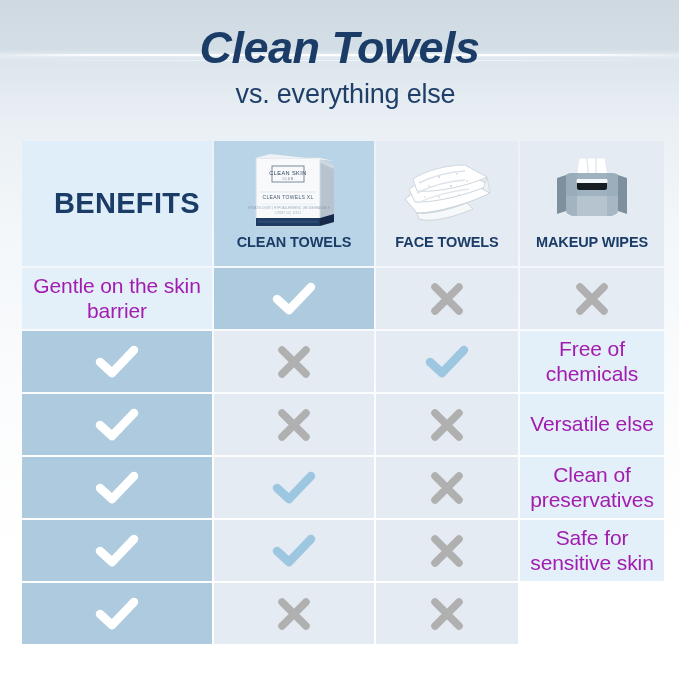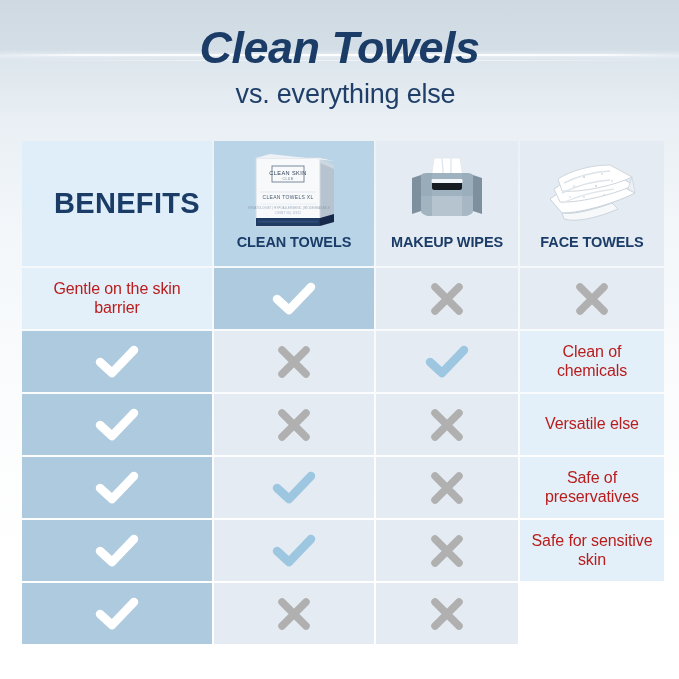--- a/index.html
+++ b/index.html
@@ -149,22 +149,22 @@
   }
 
   
   .b-label {
     background: #e3f0f9;
     height: 61px;
     text-align: center;
     padding: 0 8px;
   }
   .b-label span {
-    font-size: 16px;
-    color: #b91c1c;
+    font-size: 21px;
+    color: #a21caf;
     line-height: 1.18;
     letter-spacing: -0.1px;
   }
 
   
   .m-cell { height: 61px; }
   .m-cell.own  { background: #aecadf; }
   .m-cell.comp { background: #e5ebf2; }
 
   
@@ -224,49 +224,20 @@
             <text x="40" y="56.5" font-family="Liberation Sans, sans-serif" font-size="2.7" fill="#93a3b4" text-anchor="middle" letter-spacing="0.2">DERMATOLOGIST | HYPOALLERGENIC | BIODEGRADABLE</text>
             <text x="40" y="61.5" font-family="Liberation Sans, sans-serif" font-size="2.7" fill="#9aaabb" text-anchor="middle" letter-spacing="0.2">COUNT 50 | 12X12</text>
 
             <rect x="8" y="66" width="64" height="8" fill="#1f3a63"></rect>
             <path d="M72 66 L86 62 L86 70 L72 74 Z" fill="#16294a"></path>
             <rect x="10" y="68.6" width="60" height="2" fill="#33507c" opacity="0.85"></rect>
           </svg>
         </div>
       </div>
       <div class="prod-label">CLEAN TOWELS</div>
-    </div>
-
-    <div class="cell h-prod comp">
-      <div class="prod-art">
-        <div class="wipes-art">
-          <svg width="86" height="80" viewBox="0 0 86 80">
-
-            <path d="M30 6 L56 6 L60 32 L26 32 Z" fill="#ffffff" stroke="#dfe5ea" stroke-width="0.8"></path>
-            <path d="M38 6 L40 32" stroke="#dde4ea" stroke-width="1.2" fill="none"></path>
-            <path d="M47 6 L47 32" stroke="#dde4ea" stroke-width="1.2" fill="none"></path>
-            <path d="M30 6 L26 32" stroke="#e6ebef" stroke-width="1" fill="none"></path>
-
-            <path d="M8 26 L20 22 L20 58 L8 62 Z" fill="#7e909e"></path>
-
-            <path d="M78 26 L66 22 L66 58 L78 62 Z" fill="#7e909e"></path>
-
-            <path d="M17 24 C17 22, 20 21, 24 21 L62 21 C66 21, 69 22, 69 24 L69 58 C69 62, 64 64, 58 64 L28 64 C22 64, 17 62, 17 58 Z" fill="#9fb2bf"></path>
-
-            <path d="M17 44 L69 44 L69 58 C69 62, 64 64, 58 64 L28 64 C22 64, 17 62, 17 58 Z" fill="#b5c4ce"></path>
-
-            <rect x="28" y="29" width="30" height="9" rx="2.5" fill="#171c20"></rect>
-            <rect x="27" y="27" width="32" height="4" rx="1.6" fill="#f3f6f8"></rect>
-
-            <path d="M17 24 C17 22, 20 21, 24 21 L28 21 L28 64 C22 64, 17 62, 17 58 Z" fill="#94a8b6" opacity="0.55"></path>
-            <path d="M62 21 C66 21, 69 22, 69 24 L69 58 C69 62, 64 64, 58 64 L58 21 Z" fill="#94a8b6" opacity="0.4"></path>
-          </svg>
-        </div>
-      </div>
-      <div class="prod-label">MAKEUP WIPES</div>
     </div>
 
     <div class="cell h-prod comp">
       <div class="prod-art">
         <div class="towel-art">
           <svg width="104" height="78" viewBox="0 0 104 78">
 
             <path d="M10 46 C22 36, 46 28, 68 26 L95 40 C80 48, 44 60, 22 60 Z" fill="#ffffff" stroke="#c9d2da" stroke-width="1"></path>
 
             <path d="M22 60 C34 62, 56 56, 72 50 L78 56 C60 64, 36 70, 24 66 Z" fill="#f6f8fa" stroke="#ccd5dc" stroke-width="1"></path>
@@ -290,20 +261,49 @@
               <circle cx="44" cy="44" r="0.8"></circle>
               <circle cx="64" cy="42" r="0.8"></circle>
               <circle cx="30" cy="44" r="0.7"></circle>
             </g>
           </svg>
         </div>
       </div>
       <div class="prod-label">FACE TOWELS</div>
     </div>
 
+    <div class="cell h-prod comp">
+      <div class="prod-art">
+        <div class="wipes-art">
+          <svg width="86" height="80" viewBox="0 0 86 80">
+
+            <path d="M30 6 L56 6 L60 32 L26 32 Z" fill="#ffffff" stroke="#dfe5ea" stroke-width="0.8"></path>
+            <path d="M38 6 L40 32" stroke="#dde4ea" stroke-width="1.2" fill="none"></path>
+            <path d="M47 6 L47 32" stroke="#dde4ea" stroke-width="1.2" fill="none"></path>
+            <path d="M30 6 L26 32" stroke="#e6ebef" stroke-width="1" fill="none"></path>
+
+            <path d="M8 26 L20 22 L20 58 L8 62 Z" fill="#7e909e"></path>
+
+            <path d="M78 26 L66 22 L66 58 L78 62 Z" fill="#7e909e"></path>
+
+            <path d="M17 24 C17 22, 20 21, 24 21 L62 21 C66 21, 69 22, 69 24 L69 58 C69 62, 64 64, 58 64 L28 64 C22 64, 17 62, 17 58 Z" fill="#9fb2bf"></path>
+
+            <path d="M17 44 L69 44 L69 58 C69 62, 64 64, 58 64 L28 64 C22 64, 17 62, 17 58 Z" fill="#b5c4ce"></path>
+
+            <rect x="28" y="29" width="30" height="9" rx="2.5" fill="#171c20"></rect>
+            <rect x="27" y="27" width="32" height="4" rx="1.6" fill="#f3f6f8"></rect>
+
+            <path d="M17 24 C17 22, 20 21, 24 21 L28 21 L28 64 C22 64, 17 62, 17 58 Z" fill="#94a8b6" opacity="0.55"></path>
+            <path d="M62 21 C66 21, 69 22, 69 24 L69 58 C69 62, 64 64, 58 64 L58 21 Z" fill="#94a8b6" opacity="0.4"></path>
+          </svg>
+        </div>
+      </div>
+      <div class="prod-label">MAKEUP WIPES</div>
+    </div>
+
     <div class="cell b-label">
       <span>Gentle on the skin barrier</span>
     </div>
     <div class="cell m-cell own">
       <svg class="mark" width="46" height="40" viewBox="0 0 46 40">
           <path d="M6 20 L18 31 L40 8" fill="none" stroke="#ffffff" stroke-width="8.5" stroke-linecap="round" stroke-linejoin="round"></path>
         </svg>
     </div>
     <div class="cell m-cell comp">
       <svg class="mark" width="40" height="40" viewBox="0 0 40 40">
@@ -326,21 +326,21 @@
           <path d="M8 8 L32 32 M32 8 L8 32" fill="none" stroke="#b0b0b0" stroke-width="7.5" stroke-linecap="round"></path>
         </svg>
     </div>
     <div class="cell m-cell comp">
       <svg class="mark" width="46" height="40" viewBox="0 0 46 40">
           <path d="M6 20 L18 31 L40 8" fill="none" stroke="#9dc7e0" stroke-width="8.5" stroke-linecap="round" stroke-linejoin="round"></path>
         </svg>
     </div>
 
     <div class="cell b-label">
-      <span>Clean of chemicals</span>
+      <span>Free of chemicals</span>
     </div>
     <div class="cell m-cell own">
       <svg class="mark" width="46" height="40" viewBox="0 0 46 40">
           <path d="M6 20 L18 31 L40 8" fill="none" stroke="#ffffff" stroke-width="8.5" stroke-linecap="round" stroke-linejoin="round"></path>
         </svg>
     </div>
     <div class="cell m-cell comp">
       <svg class="mark" width="40" height="40" viewBox="0 0 40 40">
           <path d="M8 8 L32 32 M32 8 L8 32" fill="none" stroke="#b0b0b0" stroke-width="7.5" stroke-linecap="round"></path>
         </svg>
@@ -364,21 +364,21 @@
           <path d="M6 20 L18 31 L40 8" fill="none" stroke="#9dc7e0" stroke-width="8.5" stroke-linecap="round" stroke-linejoin="round"></path>
         </svg>
     </div>
     <div class="cell m-cell comp">
       <svg class="mark" width="40" height="40" viewBox="0 0 40 40">
           <path d="M8 8 L32 32 M32 8 L8 32" fill="none" stroke="#b0b0b0" stroke-width="7.5" stroke-linecap="round"></path>
         </svg>
     </div>
 
     <div class="cell b-label">
-      <span>Safe of preservatives</span>
+      <span>Clean of preservatives</span>
     </div>
     <div class="cell m-cell own">
       <svg class="mark" width="46" height="40" viewBox="0 0 46 40">
           <path d="M6 20 L18 31 L40 8" fill="none" stroke="#ffffff" stroke-width="8.5" stroke-linecap="round" stroke-linejoin="round"></path>
         </svg>
     </div>
     <div class="cell m-cell comp">
       <svg class="mark" width="46" height="40" viewBox="0 0 46 40">
           <path d="M6 20 L18 31 L40 8" fill="none" stroke="#9dc7e0" stroke-width="8.5" stroke-linecap="round" stroke-linejoin="round"></path>
         </svg>

